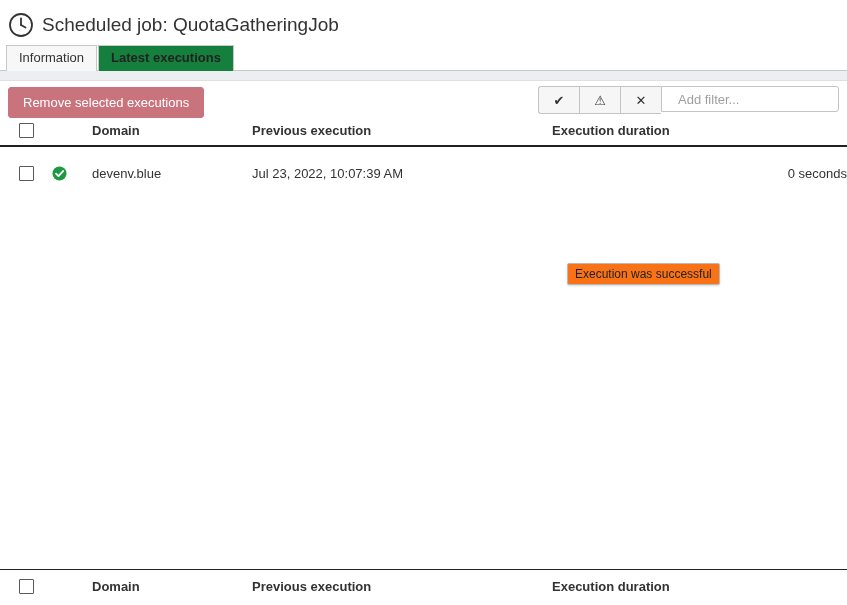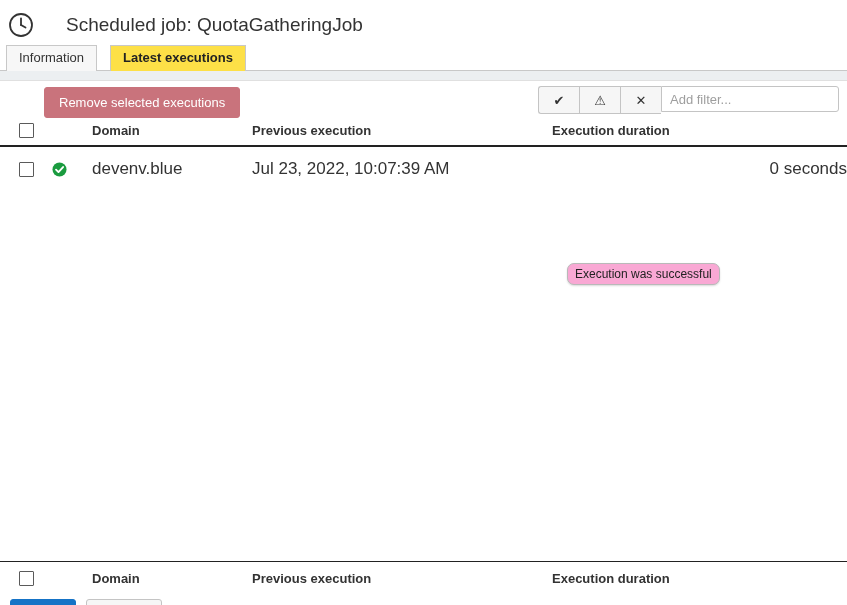--- a/index.html
+++ b/index.html
@@ -15,21 +15,20 @@
     color: #333333;
     overflow: hidden;
     position: relative;
   }
 
   
   .page-header {
     display: flex;
     align-items: center;
     padding: 12px 12px 6px 8px;
-    gap: 24px;
   }
   .clock-icon {
     width: 26px;
     height: 26px;
     flex: 0 0 26px;
     margin-right: 8px;
   }
   .page-title {
     font-size: 19px;
     color: #333;
@@ -46,47 +45,46 @@
     height: 26px;
     position: relative;
   }
   .tab {
     border: 1px solid #c8c8c8;
     border-bottom: none;
     background: #f7f7f7;
     padding: 5px 12px 6px 12px;
     font-size: 13px;
     color: #333;
-    margin-right: 13px;
+    margin-right: 1px;
     line-height: 14px;
     cursor: pointer;
     position: relative;
     top: 1px;
   }
   .tab.active {
-    background: #fde047;
+    background: #15803d;
     font-weight: bold;
     border-color: #c8c8c8;
     color: #222;
   }
 
   
   .band {
     height: 9px;
     background: #eceff1;
     border-bottom: 1px solid #e0e0e0;
   }
 
   
   .toolbar {
     position: relative;
     height: 38px;
     padding: 6px 8px 0 8px;
     box-sizing: border-box;
-    margin-left: 36px;
   }
   .btn-remove {
     background: #c9737c;
     color: #ffffff;
     border: 1px solid #c9737c;
     border-radius: 3px;
     font-size: 13px;
     padding: 7px 14px;
     cursor: pointer;
     font-family: "Liberation Sans", sans-serif;
@@ -111,21 +109,21 @@
     font-size: 13px;
     color: #333;
   }
   .filter-btn:first-child { border-radius: 3px 0 0 3px; }
   .filter-input {
     width: 178px;
     height: 26px;
     box-sizing: border-box;
     border: 1px solid #c4c4c4;
     border-radius: 0 3px 3px 0;
-    padding: 0 8px;
+    padding: 0 16px;
     font-size: 13px;
     color: #7f1d1d;
     font-family: "Liberation Sans", sans-serif;
     outline: none;
   }
   .filter-input::placeholder { color: #9e9e9e; }
 
   
   .table-wrap {
     position: relative;
@@ -143,23 +141,23 @@
     padding: 3px 0 7px 0;
     border-bottom: 2px solid #222;
   }
   .col-check { width: 52px; text-align: center !important; }
   .col-status { width: 40px; }
   .col-domain { width: 160px; }
   .col-prev { width: 300px; }
   .col-dur { width: auto; text-align: right; }
 
   table.exec-table td {
-    font-size: 17px;
-    color: #333;
-    padding: 12px 0;
+    font-size: 13px;
+    color: #333;
+    padding: 18px 0;
     vertical-align: middle;
   }
   .cb {
     width: 13px;
     height: 13px;
     border: 1px solid #5a5a5a;
     background: #fff;
     display: inline-block;
     vertical-align: middle;
     cursor: pointer;
@@ -170,23 +168,23 @@
     height: 15px;
     display: inline-block;
     vertical-align: middle;
   }
 
   
   .tooltip {
     position: absolute;
     left: 567px;
     top: 144px;
-    background: #f9a8d4;
+    background: #f97316;
     border: 1px solid #b9b9b9;
-    border-radius: 7px;
+    border-radius: 2px;
     font-size: 12px;
     color: #222;
     padding: 3px 7px;
     white-space: nowrap;
     box-shadow: 0 1px 2px rgba(0,0,0,.15);
     z-index: 20;
   }
 
   
   .grid-body {

